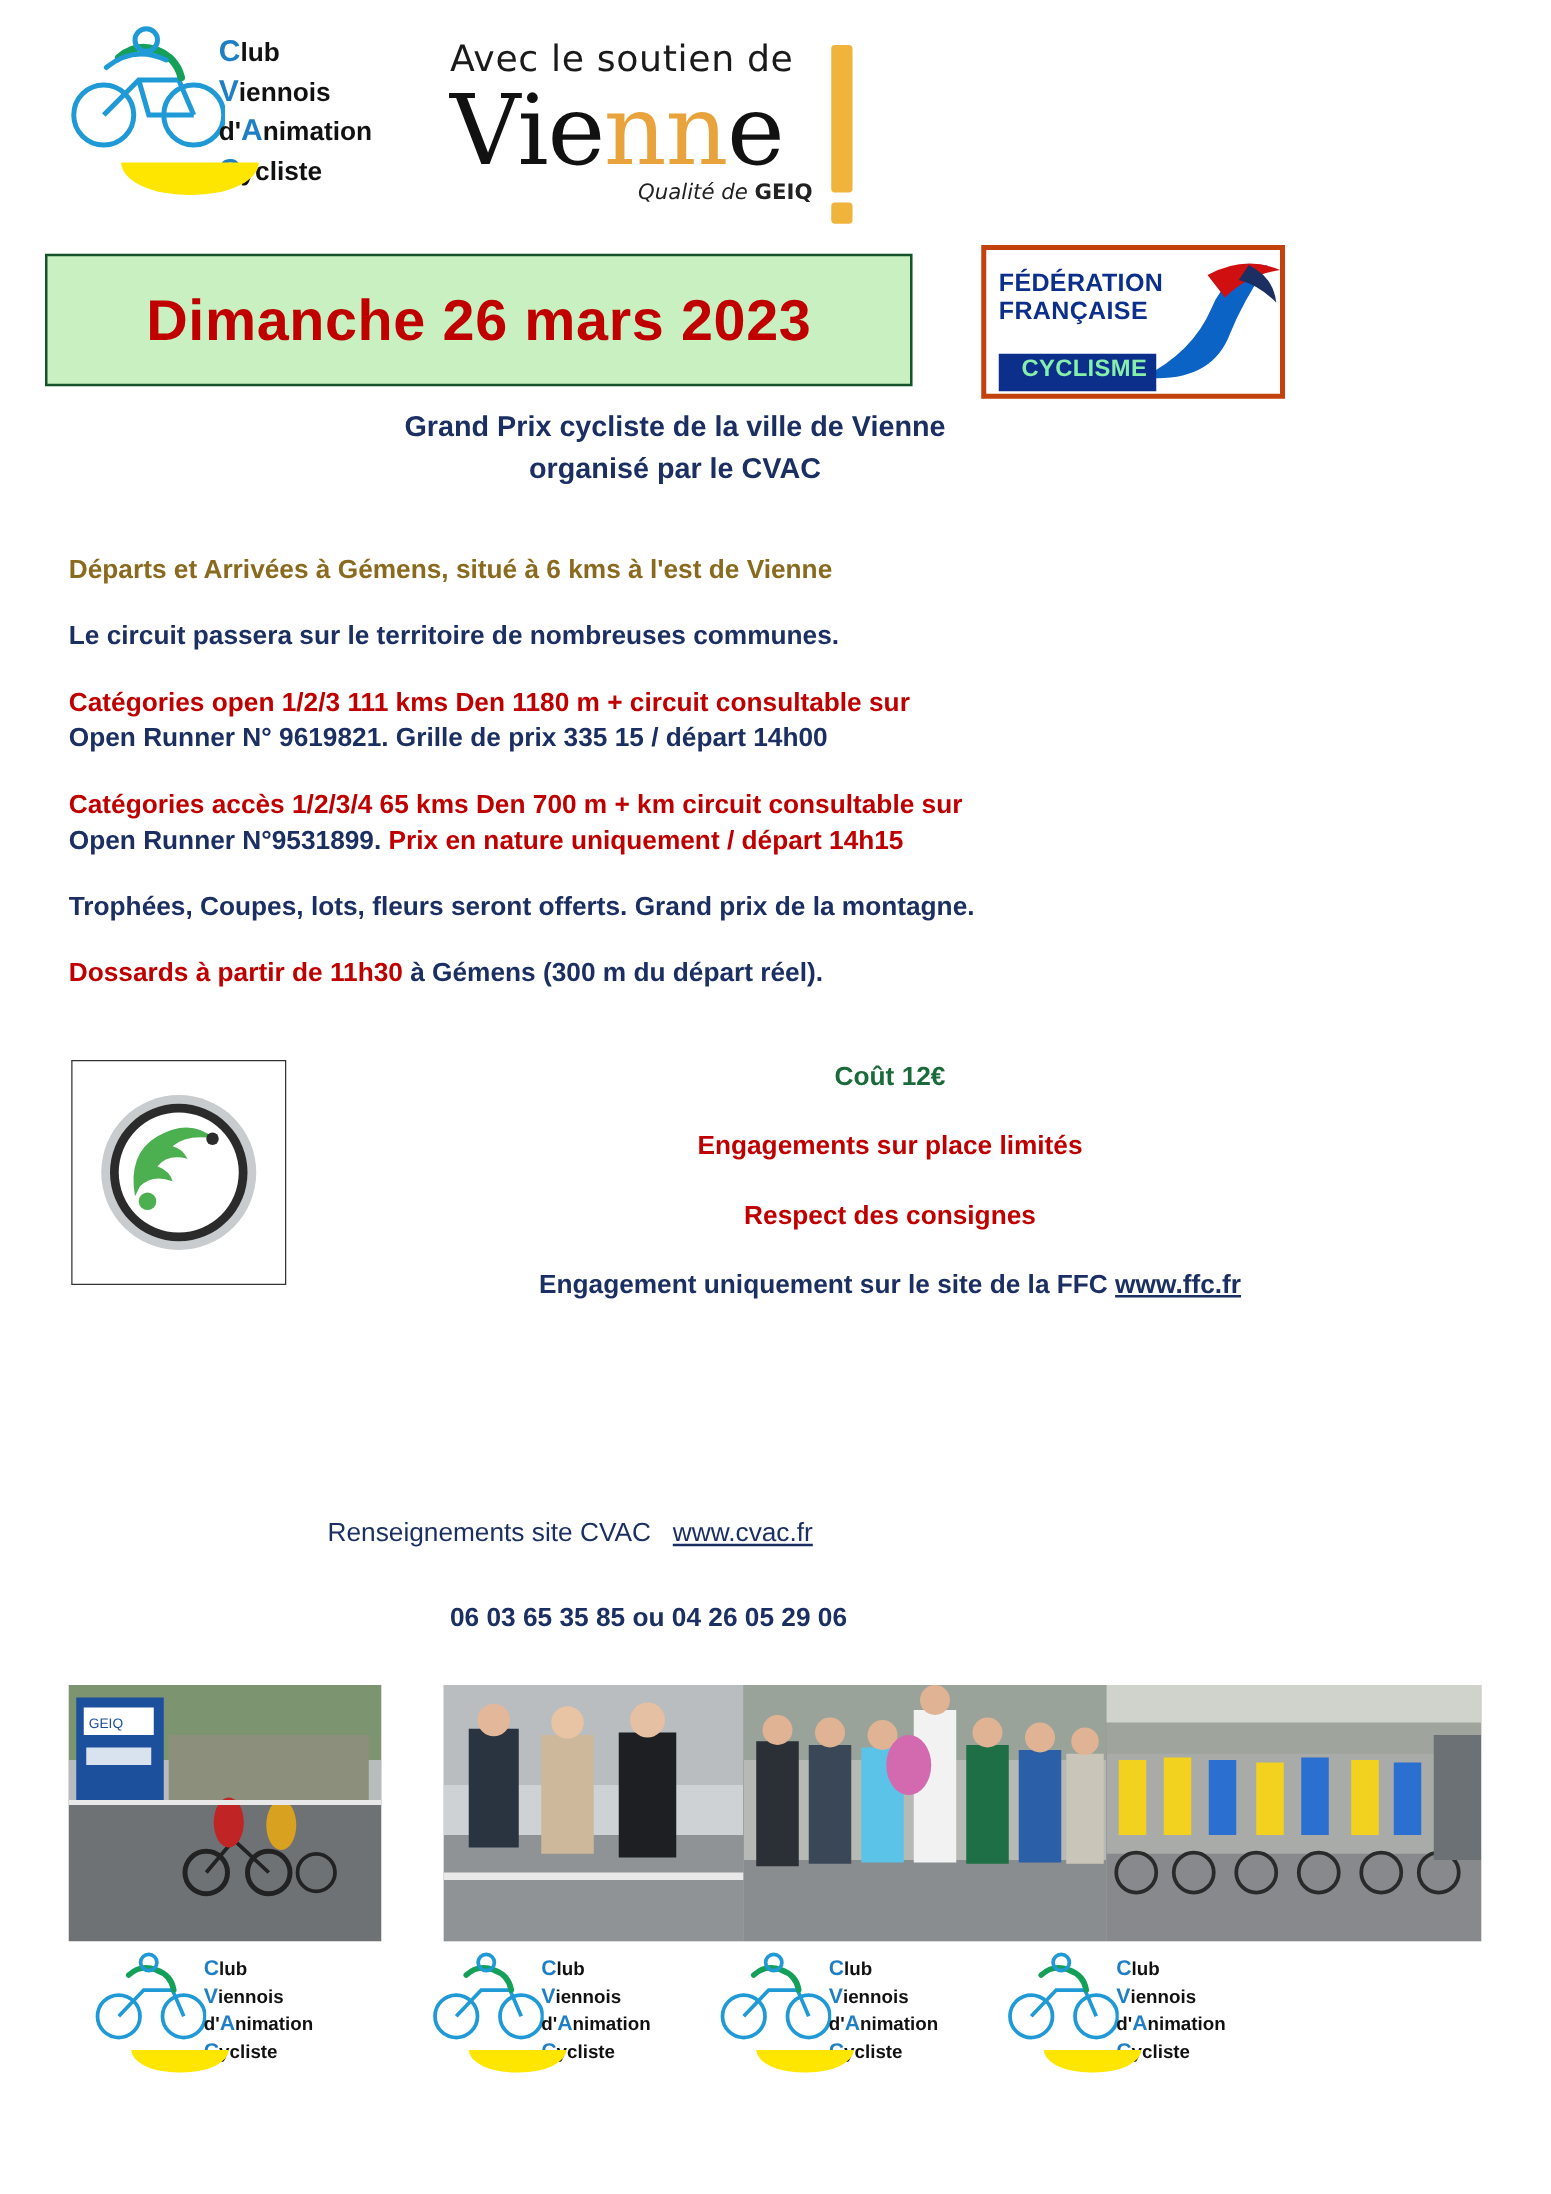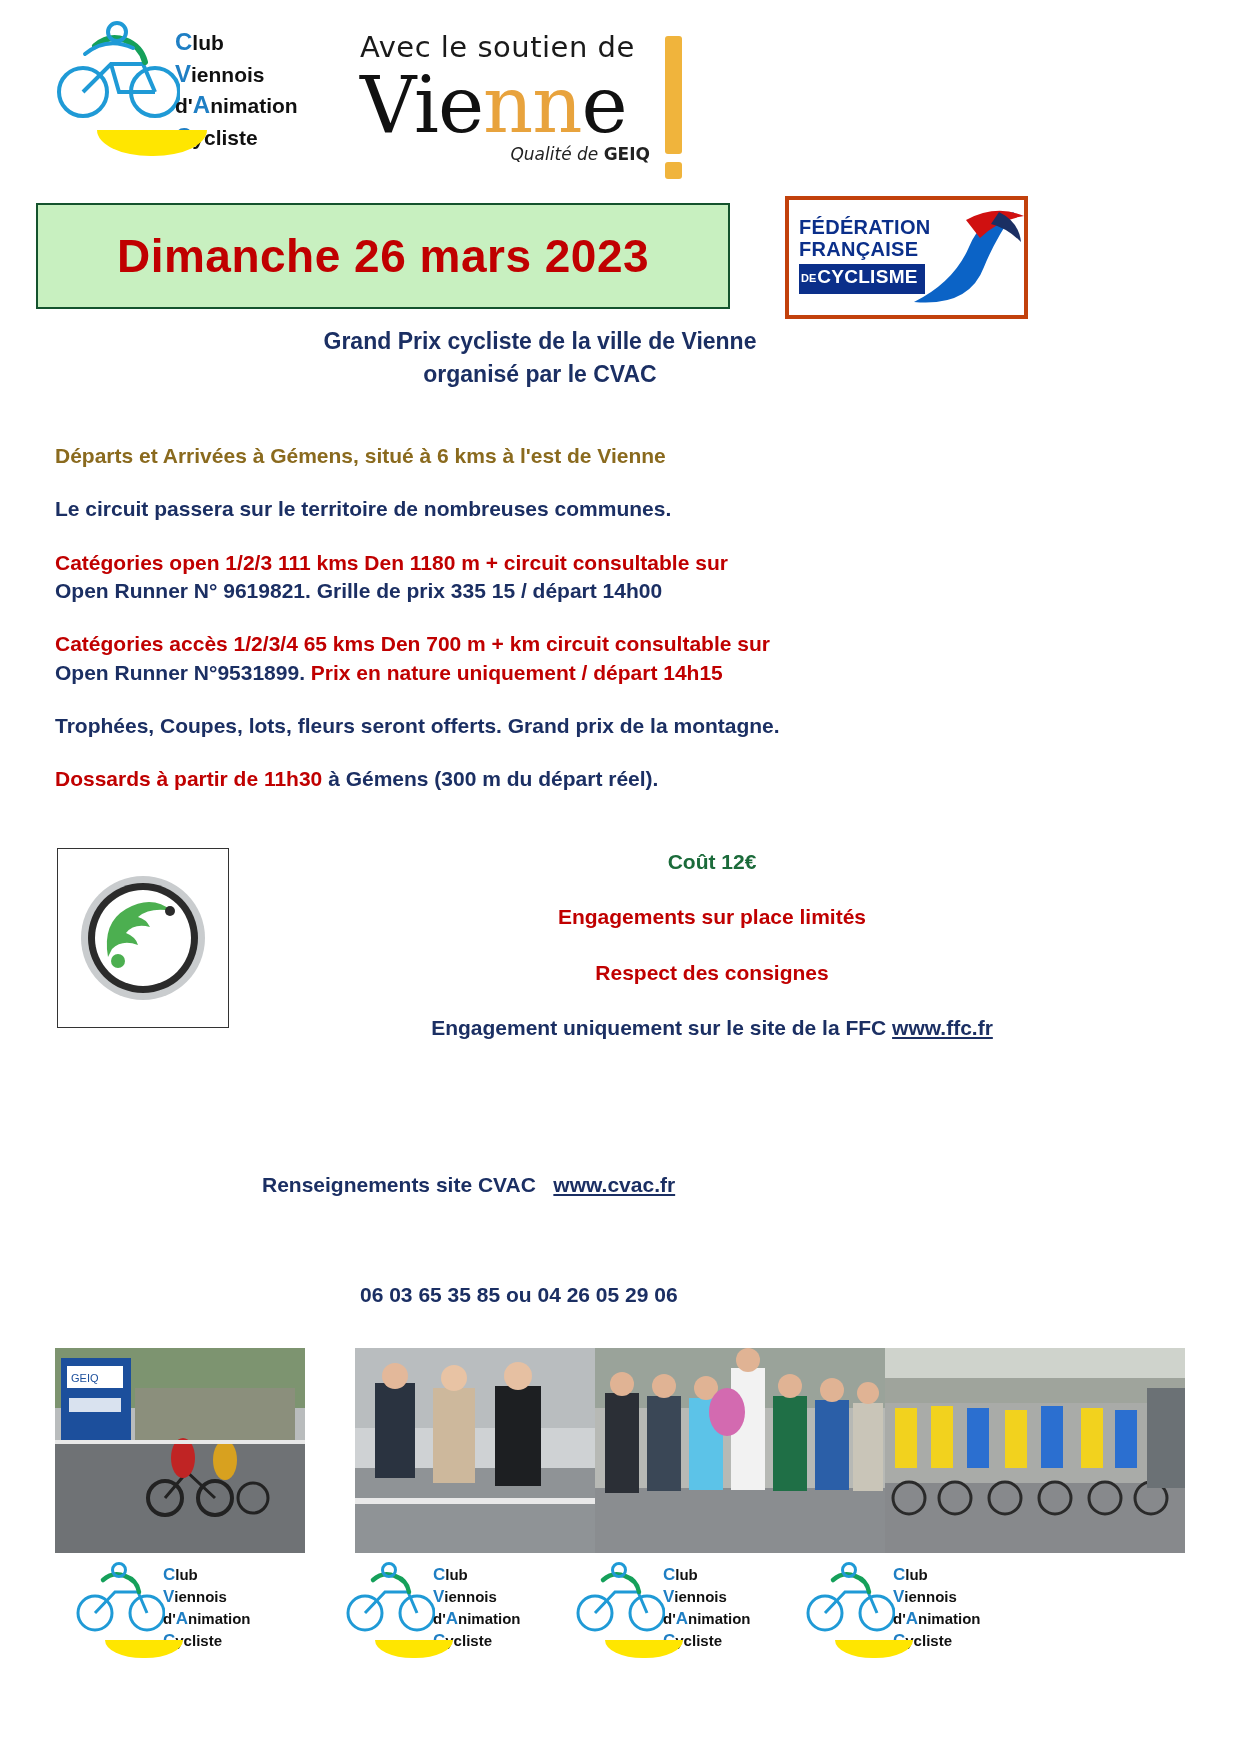--- a/index.html
+++ b/index.html
@@ -150,23 +150,23 @@
     top: 16px;
     color: #0b2f8a;
     font-size: 20px;
     font-weight: bold;
     line-height: 1.12;
     letter-spacing: 0.3px;
   }
   .ffc .cyc {
     position: absolute;
     left: 10px;
-    top: 64px;
+    top: 83px;
     background: #0b2f8a;
-    color: #ffffff;
+    color: #86efac;
     font-size: 19px;
     font-weight: bold;
     padding: 2px 7px 6px 7px;
     letter-spacing: 0.3px;
   }
   .ffc .de {
     position: absolute;
     left: 12px;
     top: 72px;
     color: #ffffff;
@@ -232,24 +232,24 @@
     text-align: center;
   }
   .cost-block .row { margin-bottom: 28px; }
   .link {
     color: #1b2f63;
     text-decoration: underline;
   }
   .contact-block {
     position: absolute;
     left: 262px;
-    top: 1173px;
+    top: 1215px;
     width: 900px;
     font-size: 21px;
-    font-weight: bold;
+    font-weight: normal;
     color: #1b2f63;
   }
   .phone-block {
     position: absolute;
     left: 360px;
     top: 1283px;
     font-size: 21px;
     font-weight: bold;
     color: #1b2f63;
   }

